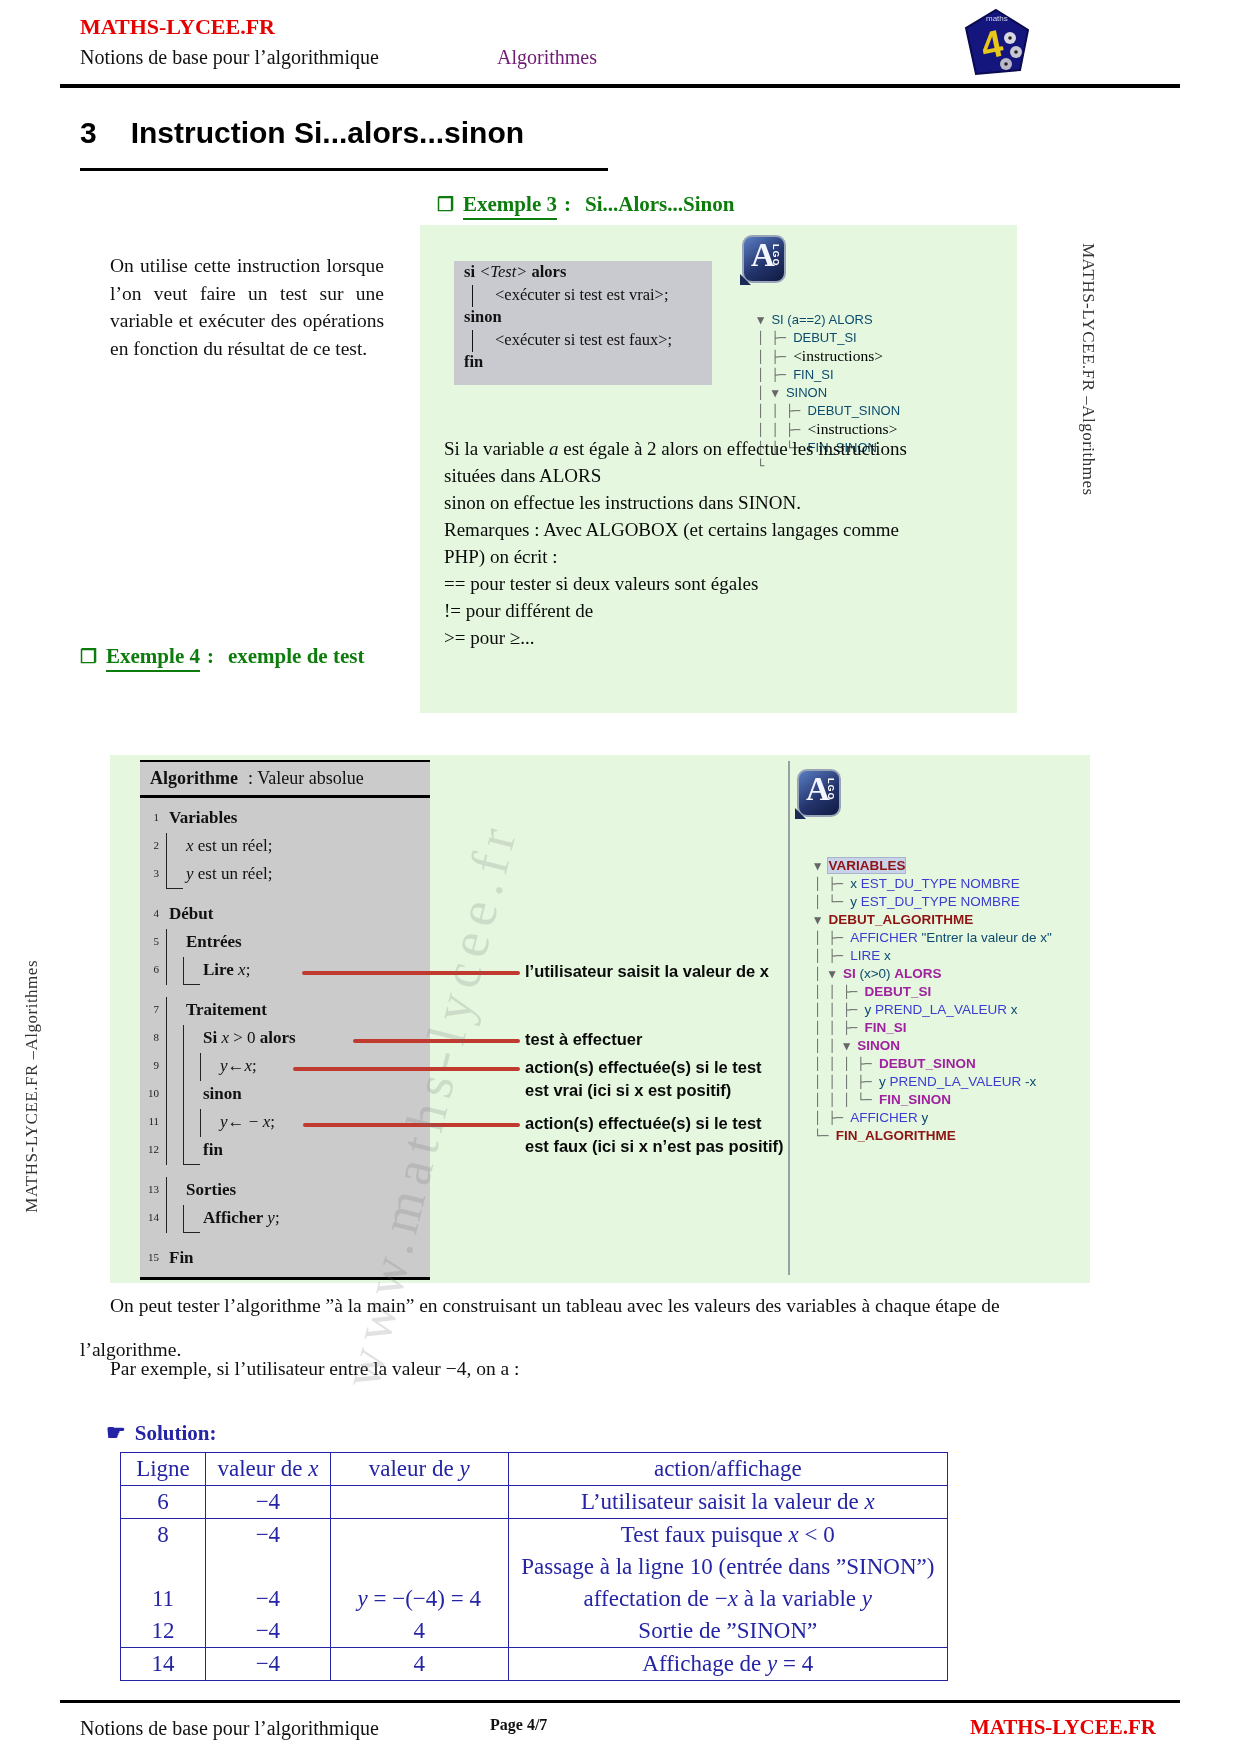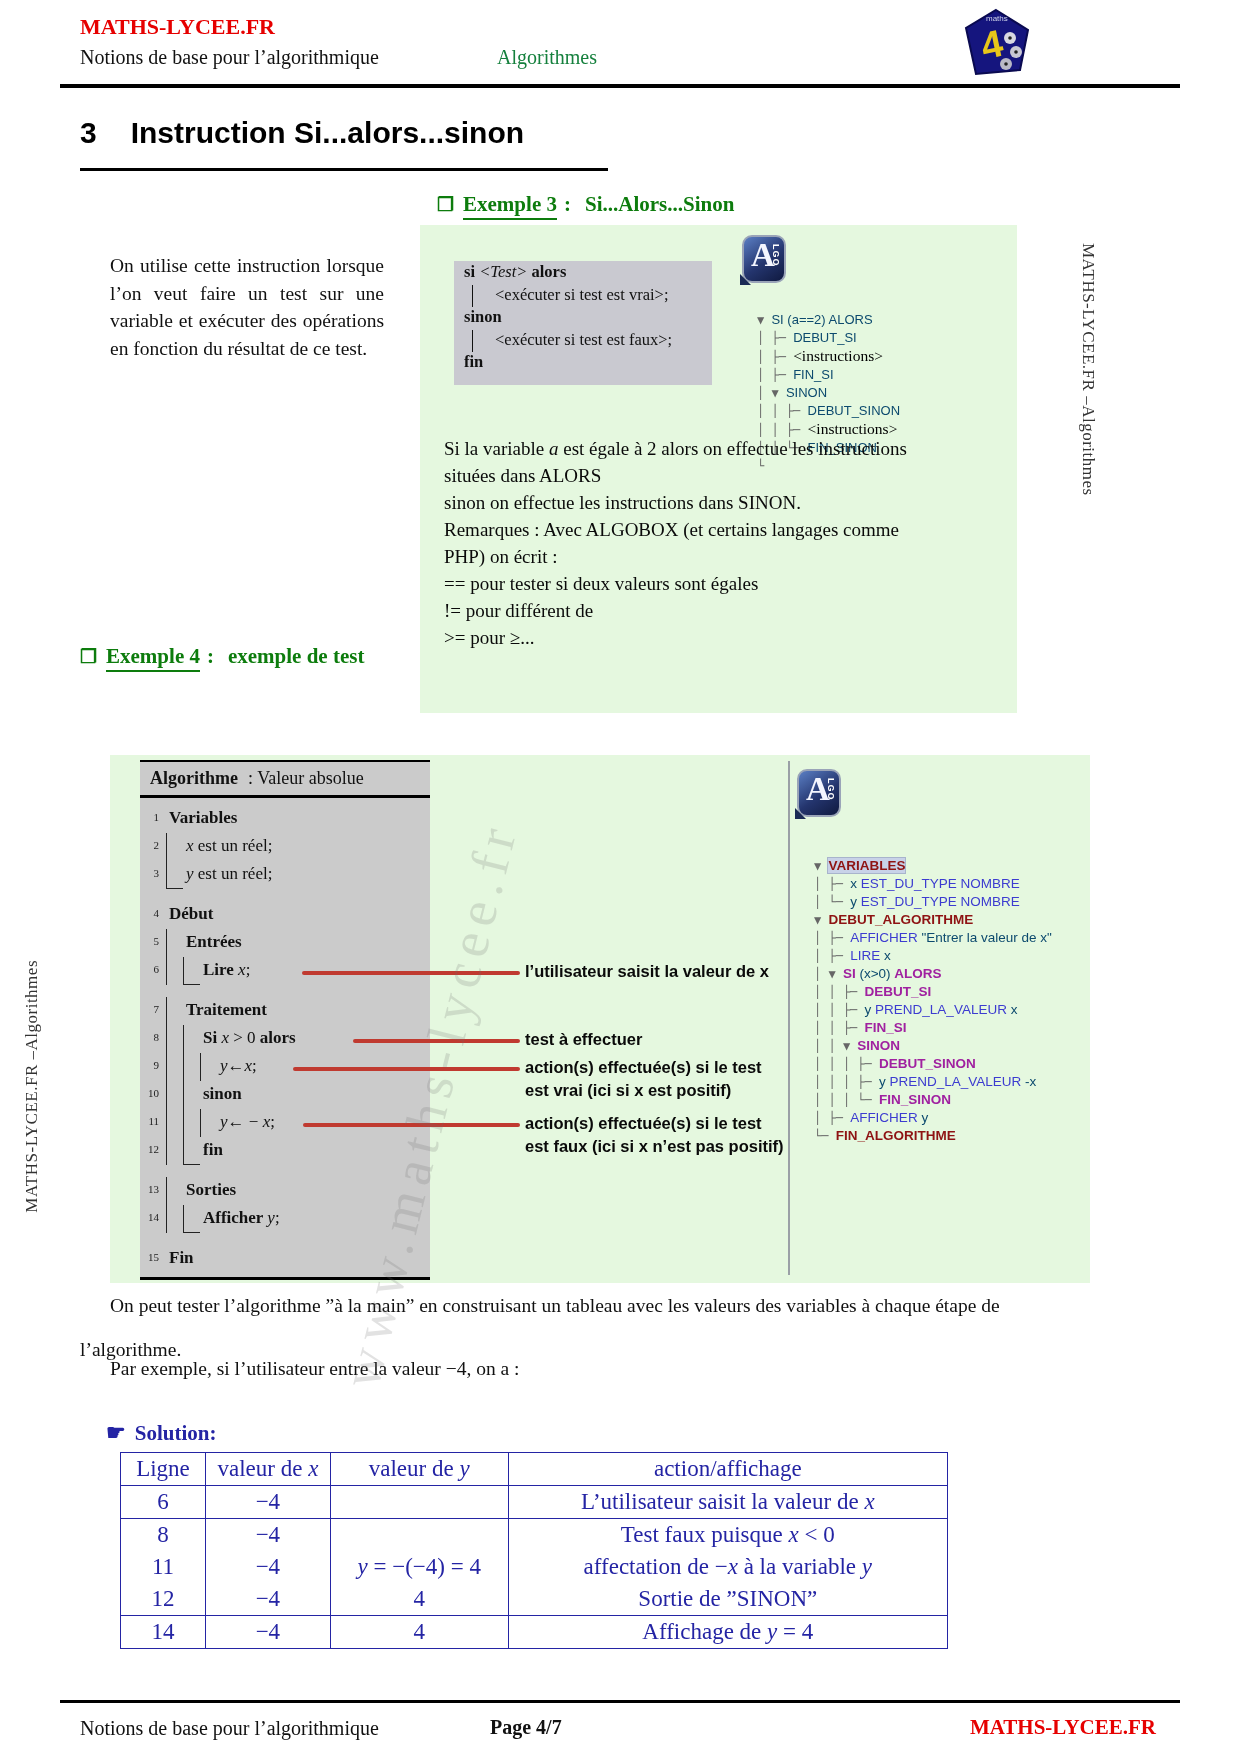--- a/index.html
+++ b/index.html
@@ -6,21 +6,21 @@
   html,body { width:1240px; height:1754px; }
   body {
     position:relative; background:#ffffff; overflow:hidden;
     font-family:"Liberation Serif","DejaVu Serif",serif; color:#111;
   }
   .abs { position:absolute; }
 
   
   #site-title { left:80px; top:14px; font-size:22px; font-weight:bold; color:var(--brand-red,#e60000); }
   #course     { left:80px; top:46px; font-size:20px; color:#111; }
-  #topic      { left:497px; top:46px; font-size:20px; color:#15803d; }
+  #topic      { left:497px; top:46px; font-size:20px; color:#701a75; }
   #logo       { left:960px; top:8px; width:72px; height:72px; }
   #header-rule{ left:60px; top:84px; width:1120px; height:4px; background:#000; }
 
   
   #sec-heading { left:80px; top:116px; font-family:"Liberation Sans","DejaVu Sans",sans-serif; font-weight:bold; font-size:30px; color:#000; }
   #sec-heading .num { margin-right:34px; }
   #sec-rule { left:80px; top:168px; width:528px; height:3px; background:#000; }
 
   
   .side-text { font-size:17px; color:#333; letter-spacing:.5px; white-space:nowrap; }
@@ -110,21 +110,21 @@
   #sol-table { left:120px; top:1452px; }
   #sol-table table { border-collapse:collapse; width:828px; font-size:23px; color:var(--table-navy,#2424a4); text-align:center; border:1.8px solid var(--table-navy,#2424a4); }
   #sol-table th { font-weight:normal; border-bottom:1.8px solid var(--table-navy,#2424a4); }
   #sol-table th, #sol-table td { border-left:1.8px solid var(--table-navy,#2424a4); border-right:1.8px solid var(--table-navy,#2424a4); padding:3px 6px; }
   #sol-table tr.bt td { border-top:1.8px solid var(--table-navy,#2424a4); }
   #sol-table i { font-style:italic; }
 
   
   #footer-rule { left:60px; top:1700px; width:1120px; height:3px; background:#000; }
   #footer-left   { left:80px;  top:1717px; font-size:20px; }
-  #footer-center { left:490px; top:1716px; font-size:20px; font-weight:bold; }
+  #footer-center { left:490px; top:1716px; font-size:16px; font-weight:bold; }
   #footer-right  { left:900px; top:1715px; width:256px; text-align:right; font-size:21px; font-weight:bold; color:var(--brand-red,#e60000); }
 
   
   #watermark { left:80px; top:1073px; width:700px; text-align:center; transform:rotate(-76deg);
     font-size:54px; letter-spacing:8px; color:rgba(110,110,110,.20); pointer-events:none; z-index:4; white-space:nowrap; }
 </style>
 </head>
 <body>
 
 <div class="abs" id="site-title">MATHS-LYCEE.FR</div>
@@ -366,20 +366,26 @@
           <td></td>
           <td>L’utilisateur saisit la valeur de <i class="si">x</i></td>
         </tr>
         <tr class="bt">
           <td>8</td>
           <td>−4</td>
           <td></td>
           <td>Test faux puisque <i class="si">x</i> &lt; 0</td>
         </tr>
         <tr>
+          <td></td>
+          <td></td>
+          <td></td>
+          <td>Passage à la ligne 10 (entrée dans ”SINON”)</td>
+        </tr>
+        <tr>
           <td>11</td>
           <td>−4</td>
           <td><i class="si">y</i> = −(−4) = 4</td>
           <td>affectation de −<i class="si">x</i> à la variable <i class="si">y</i></td>
         </tr>
         <tr>
           <td>12</td>
           <td>−4</td>
           <td>4</td>
           <td>Sortie de ”SINON”</td>

